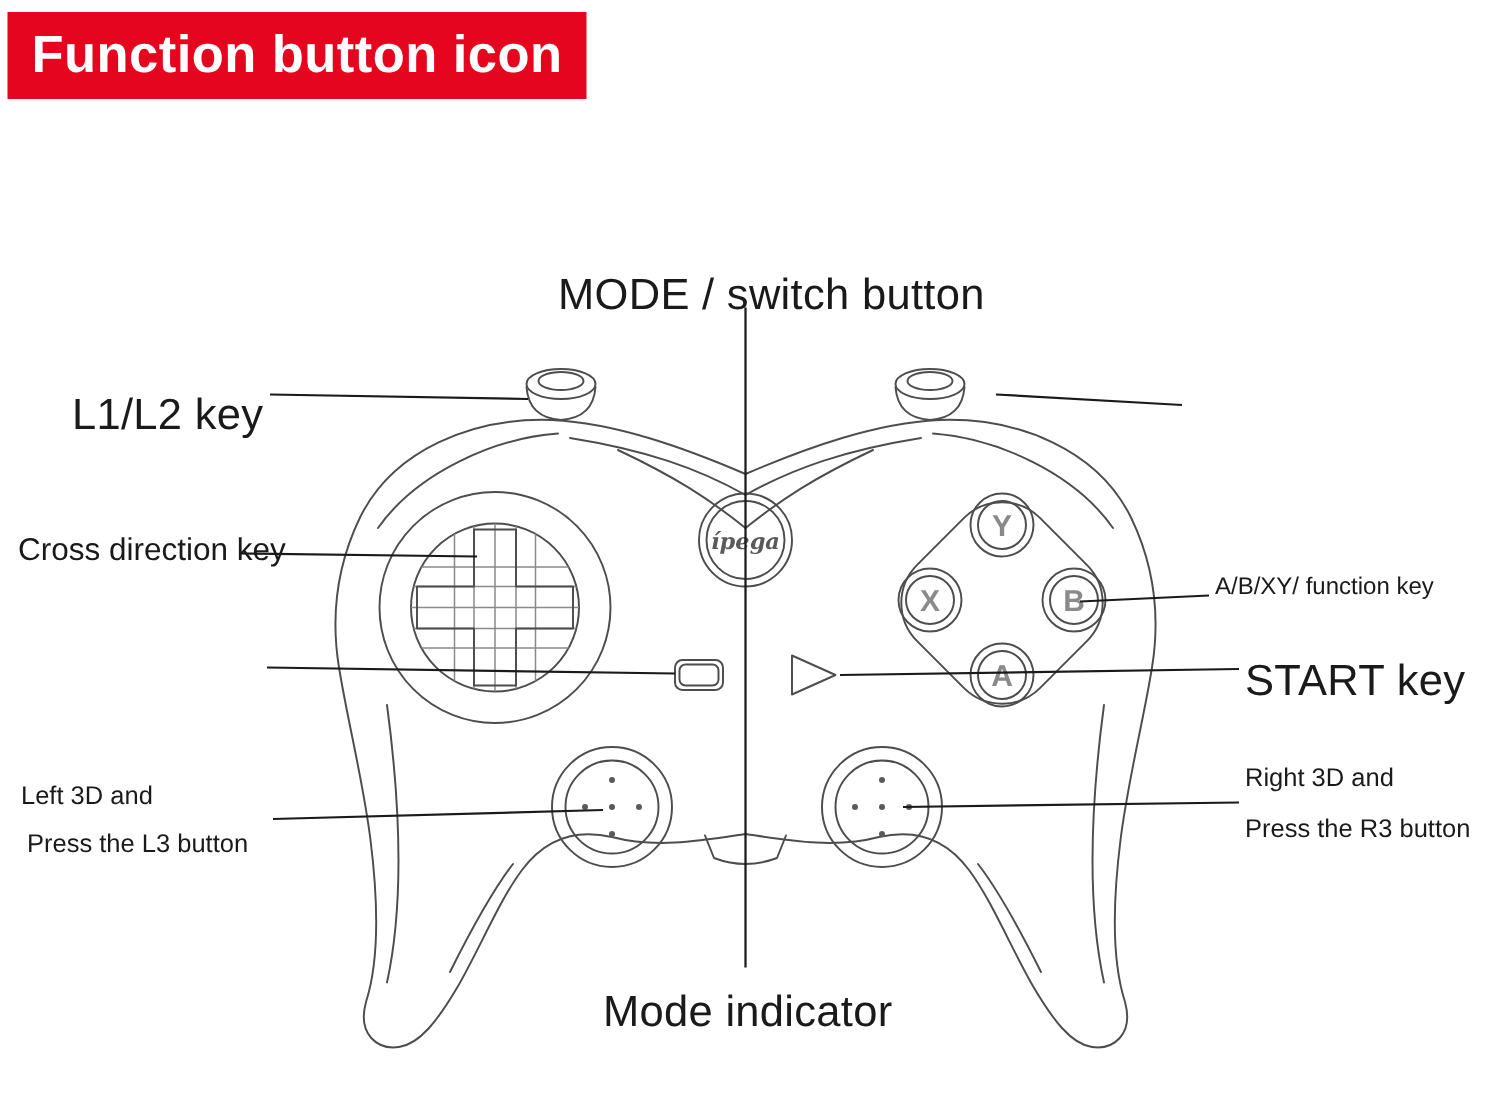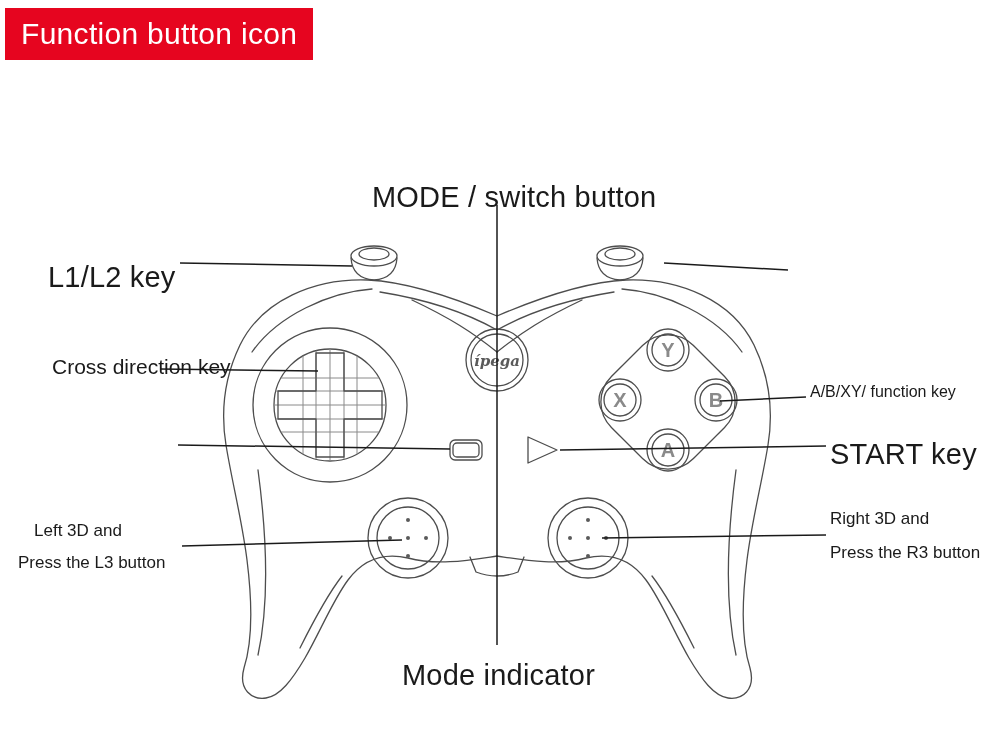--- a/index.html
+++ b/index.html
@@ -8,21 +8,21 @@
     font-family:"Liberation Sans",sans-serif;color:#1a1a1a;
   }
   #art{position:absolute;left:0;top:0;width:990px;height:732px;}
   .lbl{position:absolute;white-space:nowrap;line-height:1.1;}
   .lbl-big{font-size:29px;font-weight:400;letter-spacing:0.2px;margin-top:16px;}
   .lbl-mid{font-size:21px;font-weight:400;}
   .lbl-sm{font-size:17px;font-weight:400;}
   .lbl-xs{font-size:16px;font-weight:400;}
   #banner{
     position:absolute;left:5px;top:8px;padding:9px 16px;
-    font-size:30px;font-weight:400;letter-spacing:0.3px;
+    font-size:35px;font-weight:700;letter-spacing:0.3px;
     background:#e6051f;color:#ffffff;
   }
   svg text{font-family:"Liberation Sans",sans-serif;}
   .btn-letter{font-size:20px;font-weight:700;fill:#8a8a8a;}
   .logo-text{font-size:15px;font-weight:700;font-style:italic;fill:#5a5a5a;font-family:"DejaVu Serif",serif;}
 </style>
 </head>
 <body>
 
 <div id="stage">
@@ -171,26 +171,26 @@
   </svg>
 
   <div id="banner" style="background-color: rgb(230, 5, 31);">
     <span style="color: rgb(255, 255, 255);">Function button icon</span>
   </div>
 
   <div class="lbl lbl-big" style="left:372px;top:166px;">MODE / switch button</div>
 
   <div class="lbl lbl-big" style="left:48px;top:246px;">L1/L2 key</div>
 
-  <div class="lbl lbl-mid" style="left:12px;top:355px;margin-left:40px;">Cross direction key</div>
+  <div class="lbl lbl-mid" style="left:12px;top:355px;">Cross direction key</div>
   <div class="lbl lbl-xs" style="left:810px;top:383px;">A/B/XY/ function key</div>
 
   <div class="lbl lbl-big" style="left:830px;top:423px;">START key</div>
 
-  <div class="lbl lbl-sm" style="left:34px;top:522px;">Left 3D and</div>
+  <div class="lbl lbl-sm" style="left:14px;top:522px;">Left 3D and</div>
   <div class="lbl lbl-sm" style="left:18px;top:554px;">Press the L3 button</div>
 
   <div class="lbl lbl-sm" style="left:830px;top:510px;">Right 3D and</div>
   <div class="lbl lbl-sm" style="left:830px;top:544px;">Press the R3 button</div>
 
   <div class="lbl lbl-big" style="left:402px;top:644px;">Mode indicator</div>
 
 </div>
 
 </body></html>

